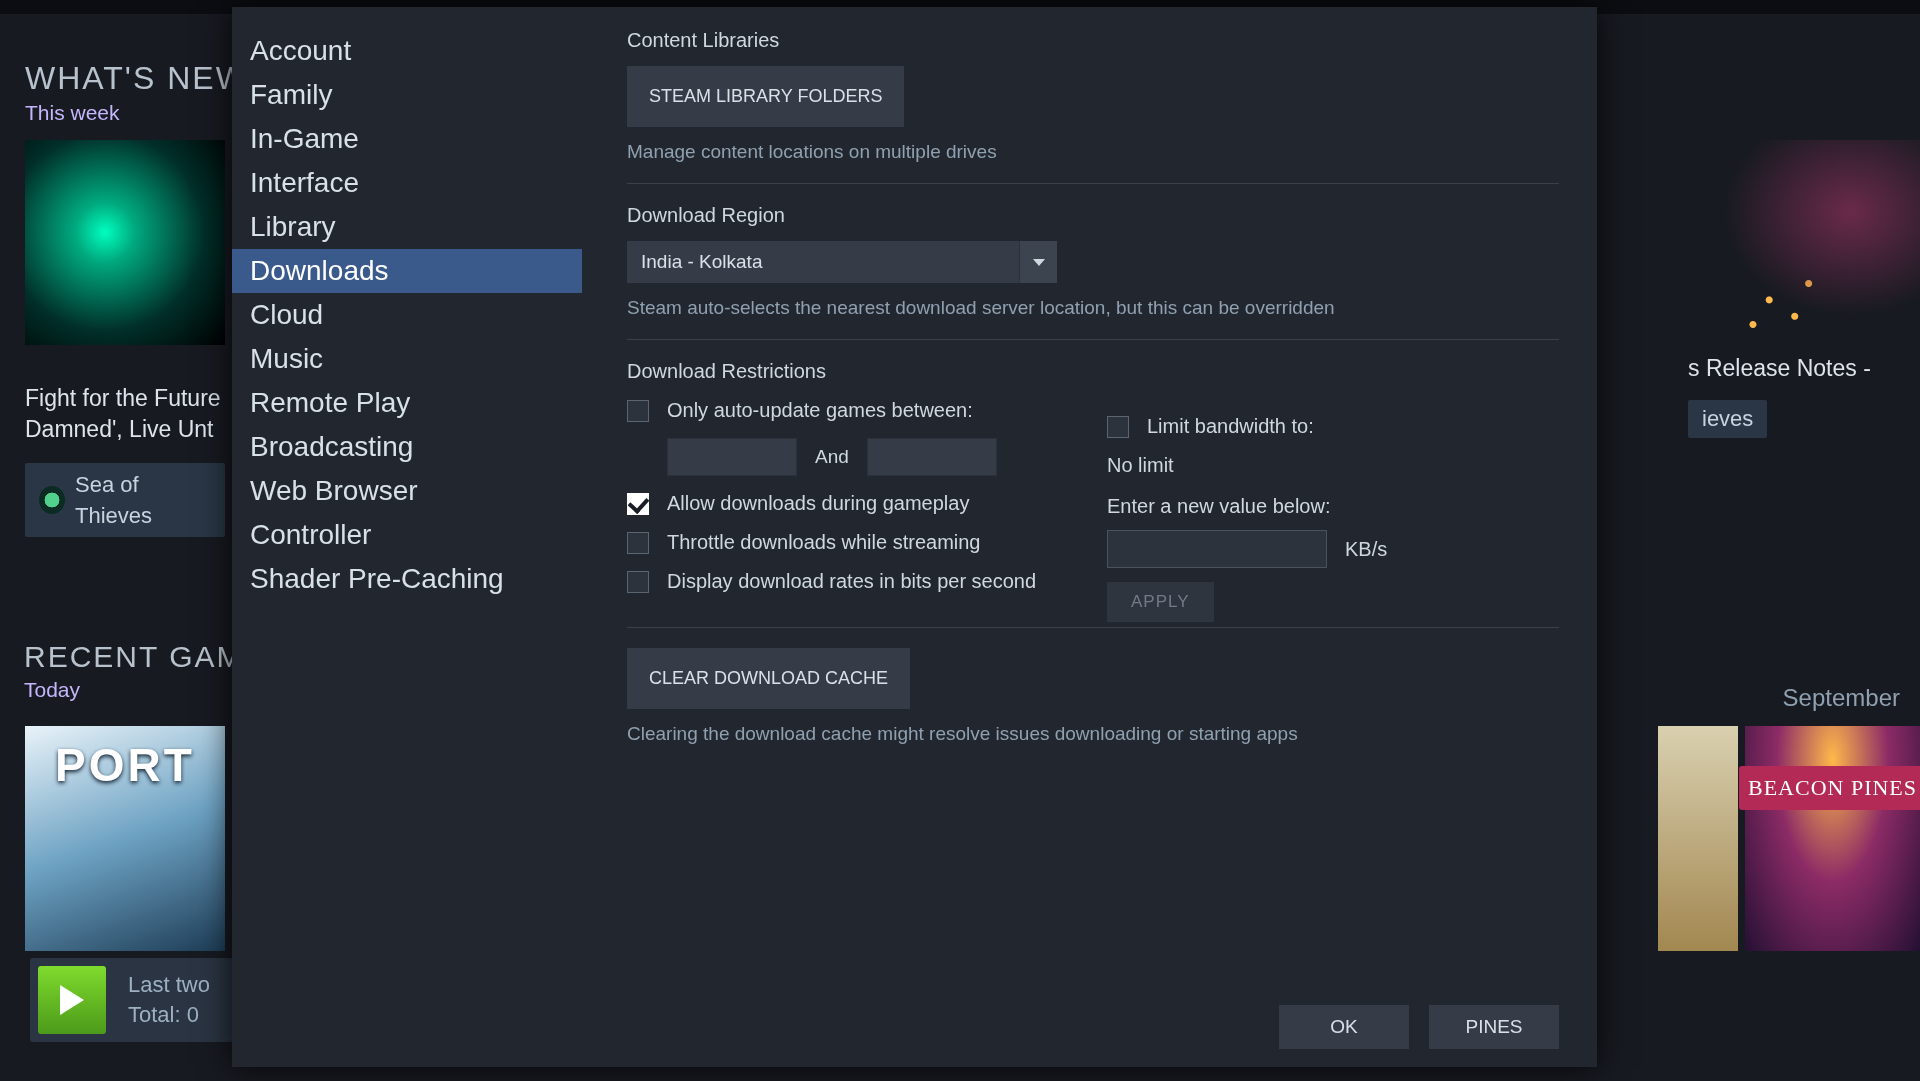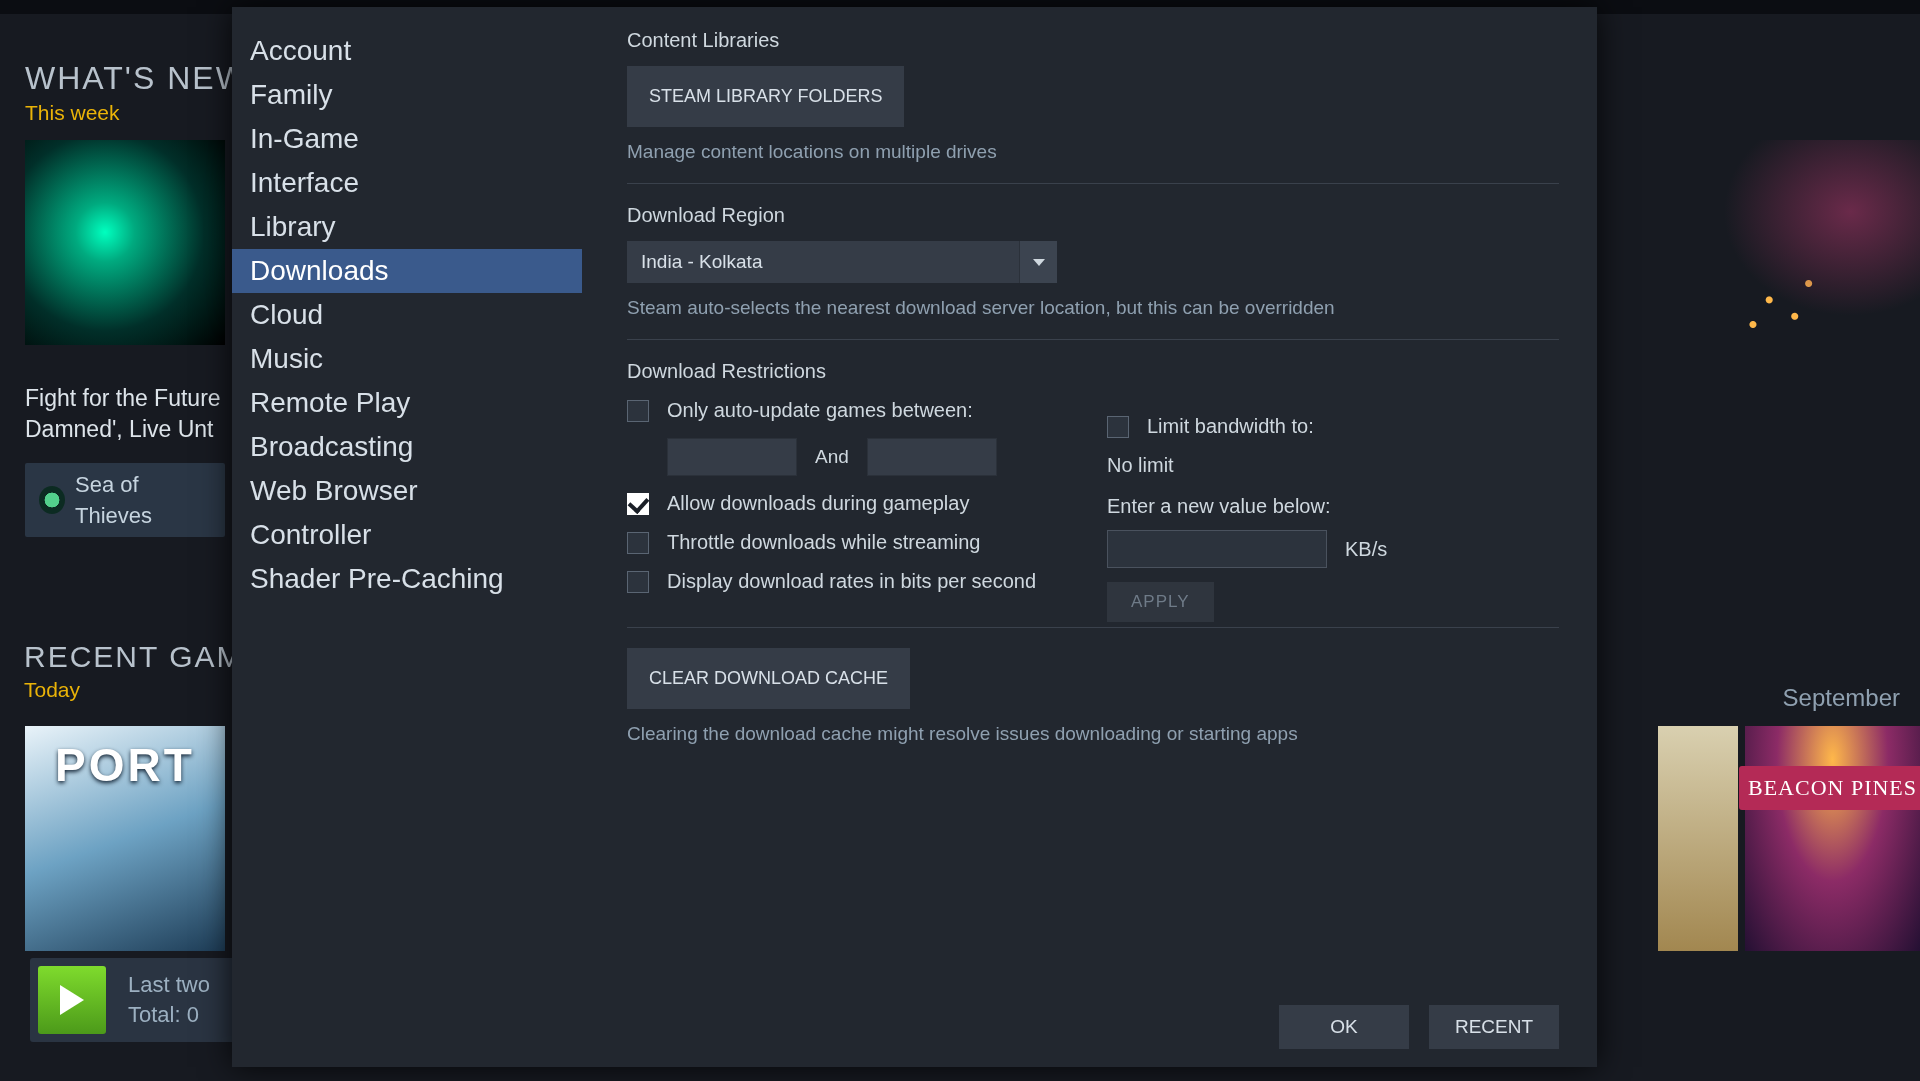--- a/index.html
+++ b/index.html
@@ -2,21 +2,21 @@
 <html><head>
 <meta charset="utf-8">
 <style>
   * { margin:0; padding:0; box-sizing:border-box; font-family:"Motiva Sans",Arial,Helvetica,sans-serif; }
   body { width:1920px; height:1081px; overflow:hidden; color:#c6d4df; }
 
   
   .bg { position:absolute; inset:0; background:#171a21; }
   .bg-topbar { position:absolute; top:0; left:0; right:0; height:14px; background:#0b0d12; }
   .section-title { font-weight:200; letter-spacing:2px; color:#b8c2cc; }
-  .section-sub   { color:#eab308; font-size:21px; margin-top:4px; }
+  .section-sub   { color:#c4b5fd; font-size:21px; margin-top:4px; }
   .card1 { position:absolute; left:25px; top:140px; width:200px; height:205px;
            background:radial-gradient(circle at 40% 45%,#00ffbf 0%,#00aa7f 18%,#012f29 60%,#000 100%); }
   .card-caption { position:absolute; left:25px; top:355px; width:200px; color:#dde4ea; font-size:23px; line-height:31px;margin-top:28px; }
   .game-chip { display:inline-flex; align-items:center; gap:10px; background:#2a3645; color:#c6d4df;
                padding:6px 14px; font-size:22px; border-radius:2px; margin-top:18px; }
   .skull-icon { width:28px; height:28px; border-radius:50%;
                 background:radial-gradient(circle,#53d08c 0 38%,#0c2b22 40% 100%); }
 
   .card2 { position:absolute; top:140px; right:0; width:232px; height:205px;
            background:linear-gradient(135deg,#3a1027,#120812 60%);
@@ -96,20 +96,26 @@
   <div class="card-caption">
     <span style="white-space:pre-line;">Fight for the Future
 Damned', Live Unt</span>
     <div class="game-chip">
       <span class="skull-icon"></span>
       <span>Sea of Thieves</span>
     </div>
   </div>
 
   <div class="card2"></div>
+  <div style="position:absolute;right:0;top:355px;width:232px;color:#dde4ea;font-size:23px;">
+    <span>s Release Notes -</span>
+    <div class="game-chip">
+      <span>ieves</span>
+    </div>
+  </div>
 
   <div style="position:absolute;left:24px;top:640px;">
     <div class="section-title" style="font-size:30px;">RECENT GAM</div>
     <div class="section-sub">Today</div>
   </div>
 
   <div class="card3">
     <div class="card3-title">PORT</div>
   </div>
 
@@ -207,15 +213,15 @@
       </div>
     </div>
 
     <div class="hr" style="margin-top:34px;"></div>
     <button class="btn">CLEAR DOWNLOAD CACHE</button>
     <div class="desc">Clearing the download cache might resolve issues downloading or starting apps</div>
   </div>
 
   <div class="footer">
     <div class="fbtn">OK</div>
-    <div class="fbtn">RECENT</div>
+    <div class="fbtn">PINES</div>
   </div>
 </div>
 
 </body></html>

